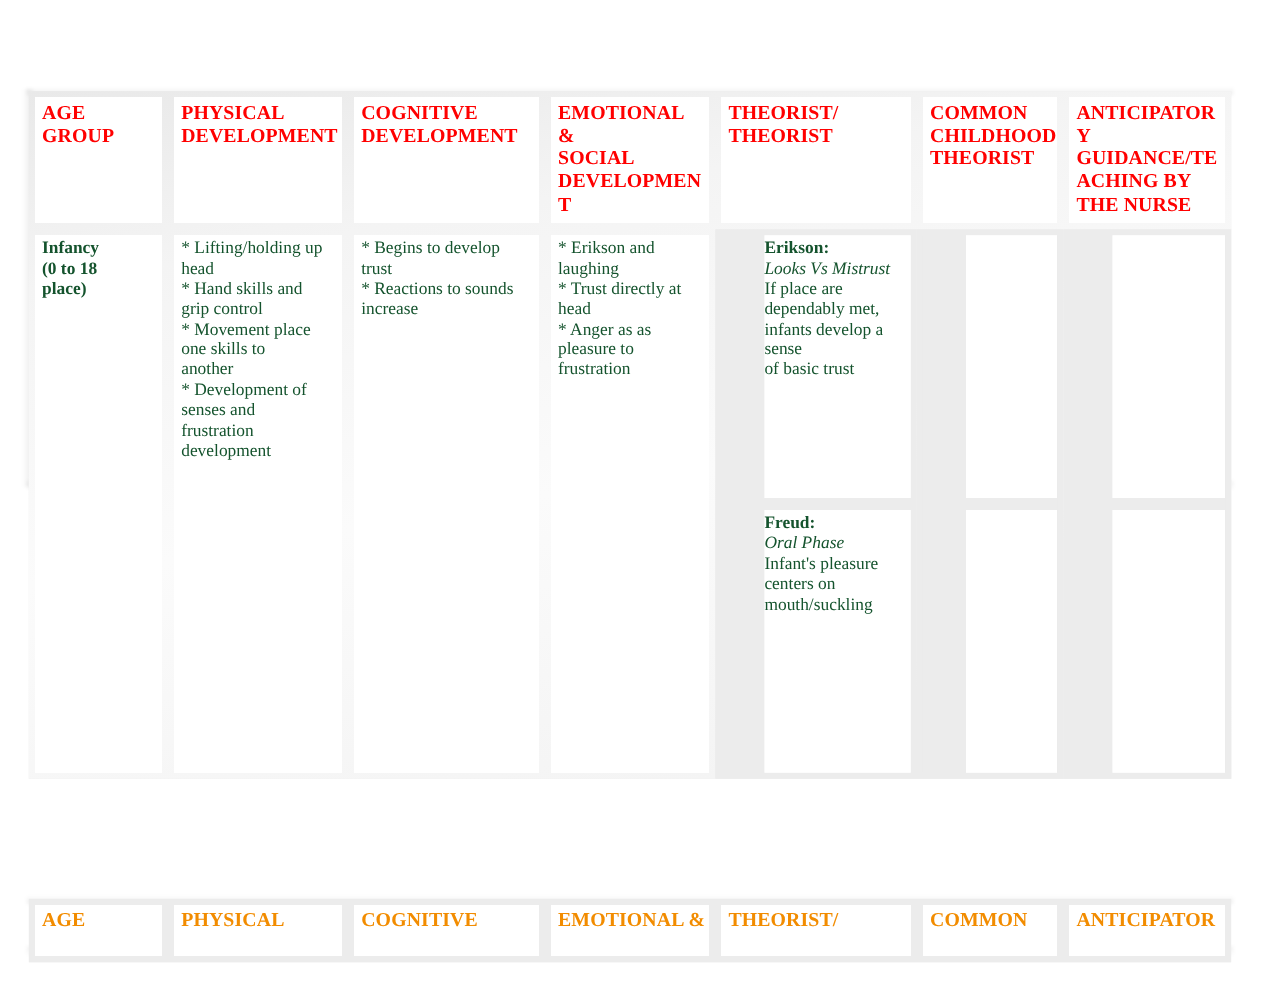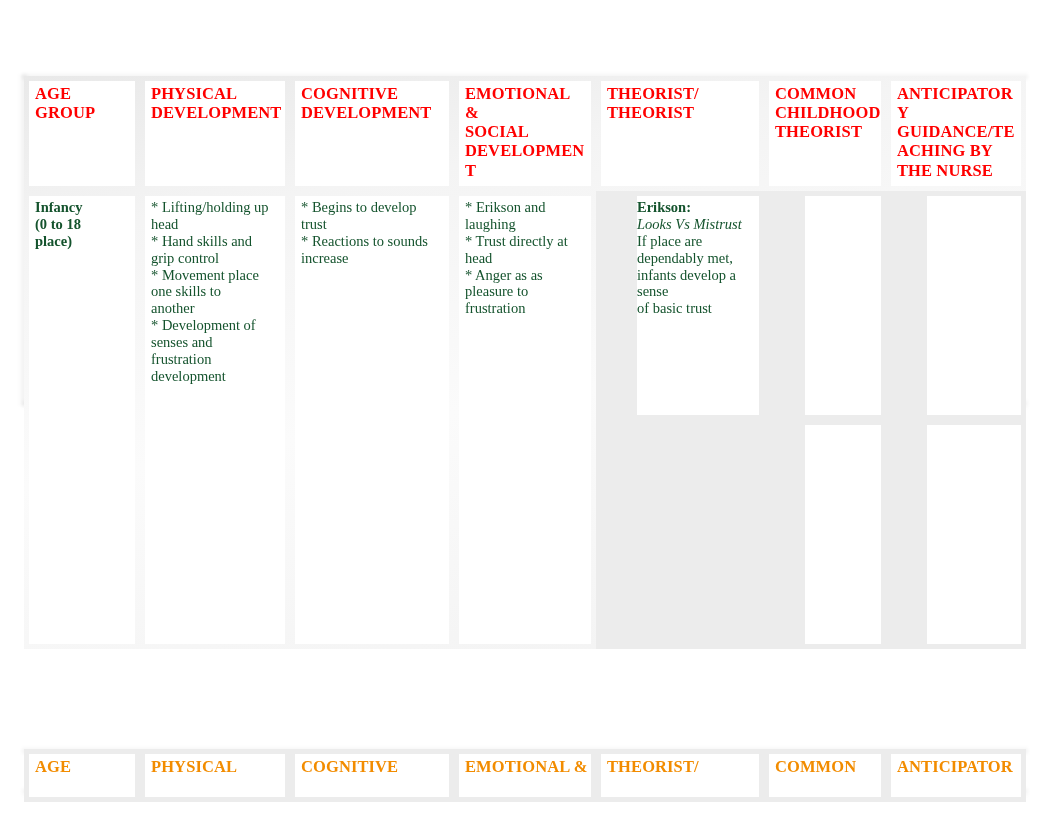--- a/index.html
+++ b/index.html
@@ -320,20 +320,31 @@
                 <div class="body-text">
                   <span class="line bold-lead">Erikson:</span>
                   <span class="line ital">Looks Vs Mistrust</span>
                   <span class="line">If place are</span>
                   <span class="line">dependably met,</span>
                   <span class="line">infants develop a sense</span>
                   <span class="line">of basic trust</span>
                 </div>
               </td>
             </tr>
+            <tr>
+              <td class="sub-b">
+                <div class="body-text">
+                  <span class="line bold-lead">Freud:</span>
+                  <span class="line ital">Oral Phase</span>
+                  <span class="line">Infant's pleasure</span>
+                  <span class="line">centers on</span>
+                  <span class="line">mouth/suckling</span>
+                </div>
+              </td>
+            </tr>
           </tbody>
               </table>
         </td>
 
         <td class="nested-host">
           <table class="subtable">
             <tbody>
                   <tr>
               <td class="sub-a">
                 <div class="body-text"></div>

